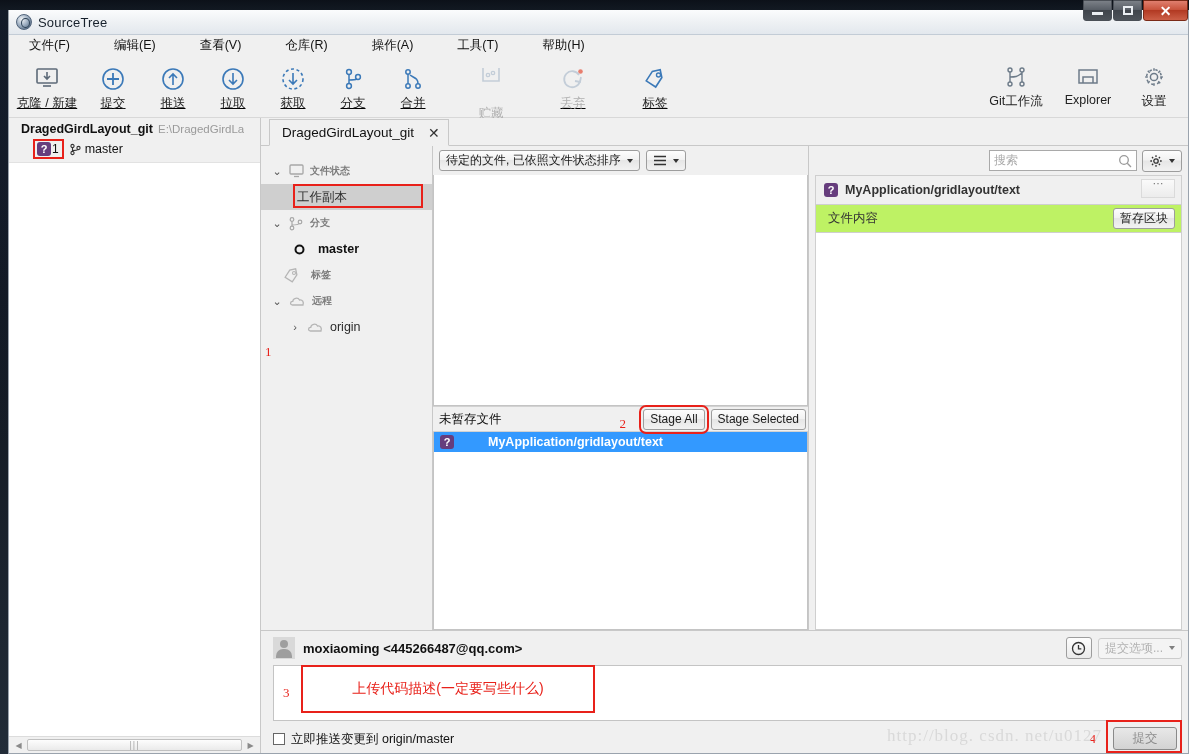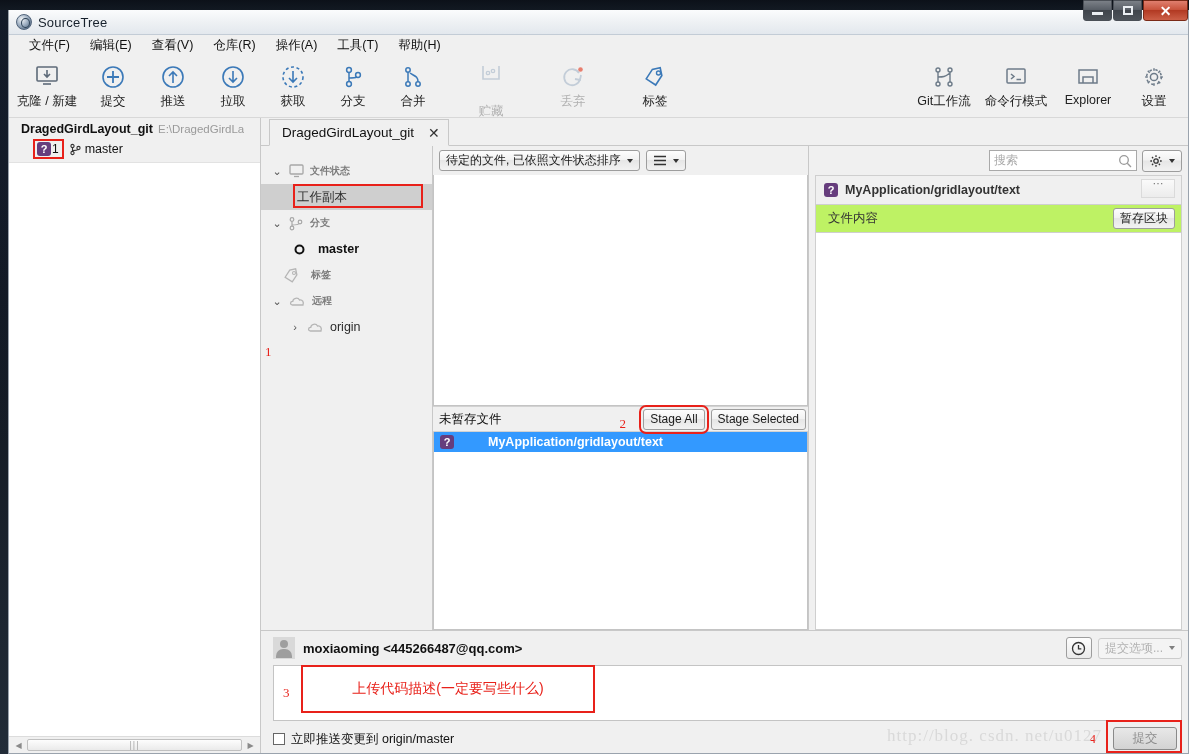--- a/index.html
+++ b/index.html
@@ -72,29 +72,30 @@
   .wbtn .glyph-min { width:11px; height:3px; background:#e9edf1; margin-top:6px;}
   .wbtn .glyph-max { width:10px; height:9px; border:2px solid #e9edf1;}
   .wbtn .glyph-close { font-weight:bold; font-size:14px; line-height:1; font-family:"Liberation Sans",sans-serif; }
 
   
   #menubar {
     height: 22px; flex: 0 0 22px;
     background: #f0f0f0;
     display: flex; align-items: center; padding-left: 10px;
     border-bottom: 1px solid #f0f0f0;
+    gap: 24px;
   }
   .menu-item { padding: 2px 10px; font-size: 12.5px; color: #111; cursor: default; }
 
   
   #toolbar {
     height: 61px; flex: 0 0 61px;
     background: #f0f0f0;
     border-bottom: 1px solid #d8d8d8;
-    display: flex; align-items: flex-start; position: relative;
+    display: flex; align-items: flex-end; position: relative; text-decoration: underline;
   }
   .tb-group { display: flex; }
   .tb-btn {
     width: 60px; height: 58px;
     display: flex; flex-direction: column; align-items: center; justify-content: flex-start;
     padding-top: 5px; cursor: default; position: relative;
   }
   .tb-btn .tb-ico { height: 30px; display:flex; align-items:center; justify-content:center; }
   .tb-btn .tb-lbl { font-size: 12.5px; color: #222; margin-top: 1px; white-space: nowrap; }
   .tb-btn.disabled .tb-lbl { color: #b0b0b0; }
@@ -452,29 +453,20 @@
             <circle cx="7" cy="6" r="2" fill="none" stroke="#6d7b89" stroke-width="1.4"></circle>
             <circle cx="7" cy="20" r="2" fill="none" stroke="#6d7b89" stroke-width="1.4"></circle>
             <circle cx="19" cy="6" r="2" fill="none" stroke="#6d7b89" stroke-width="1.4"></circle>
             <circle cx="19" cy="20" r="2" fill="none" stroke="#6d7b89" stroke-width="1.4"></circle>
             <path d="M7 8 v10 M19 8 v10 M7 13 C 12 13, 14 13, 19 9" fill="none" stroke="#6d7b89" stroke-width="1.4"></path>
           </svg>
         </div>
         <div class="tb-lbl">Git工作流</div>
       </div>
 
-      <div class="tb-btn wide">
-        <div class="tb-ico">
-          <svg width="26" height="24" viewBox="0 0 26 24">
-            <rect x="4" y="4" width="18" height="14" rx="1" fill="none" stroke="#6d7b89" stroke-width="1.5"></rect>
-            <path d="M8 9 l3 2.5 -3 2.5 M13.5 14.5 h4.5" fill="none" stroke="#6d7b89" stroke-width="1.5"></path>
-          </svg>
-        </div>
-        <div class="tb-lbl">命令行模式</div>
-      </div>
 
       <div class="tb-btn wide">
         <div class="tb-ico">
           <svg width="26" height="24" viewBox="0 0 26 24">
             <path d="M4 5 h18 v13 h-18 z" fill="none" stroke="#6d7b89" stroke-width="1.5"></path>
             <path d="M8 18 v-6 h10 v6" fill="none" stroke="#6d7b89" stroke-width="1.5"></path>
           </svg>
         </div>
         <div class="tb-lbl">Explorer</div>
       </div>

